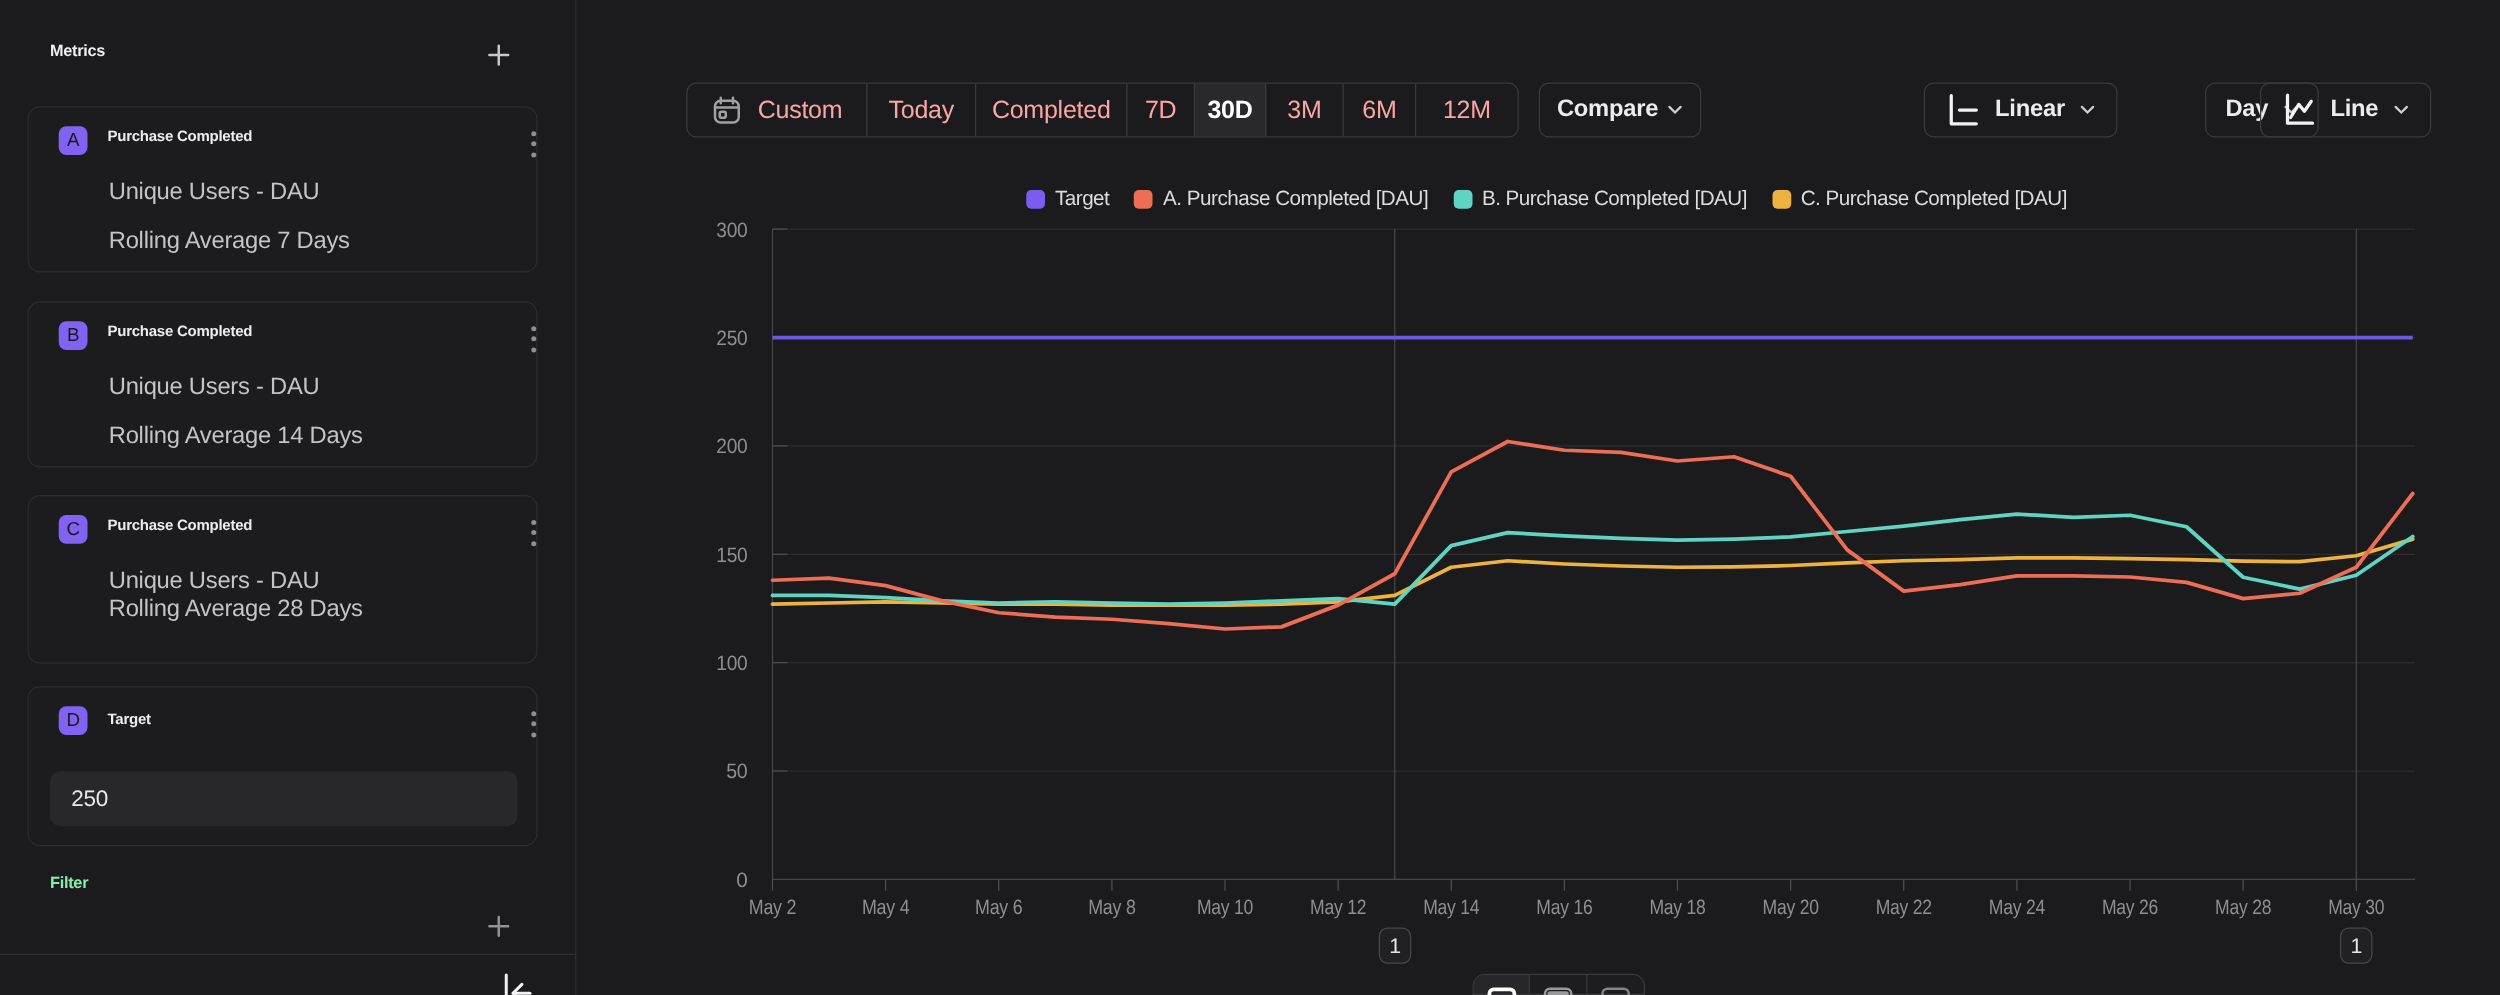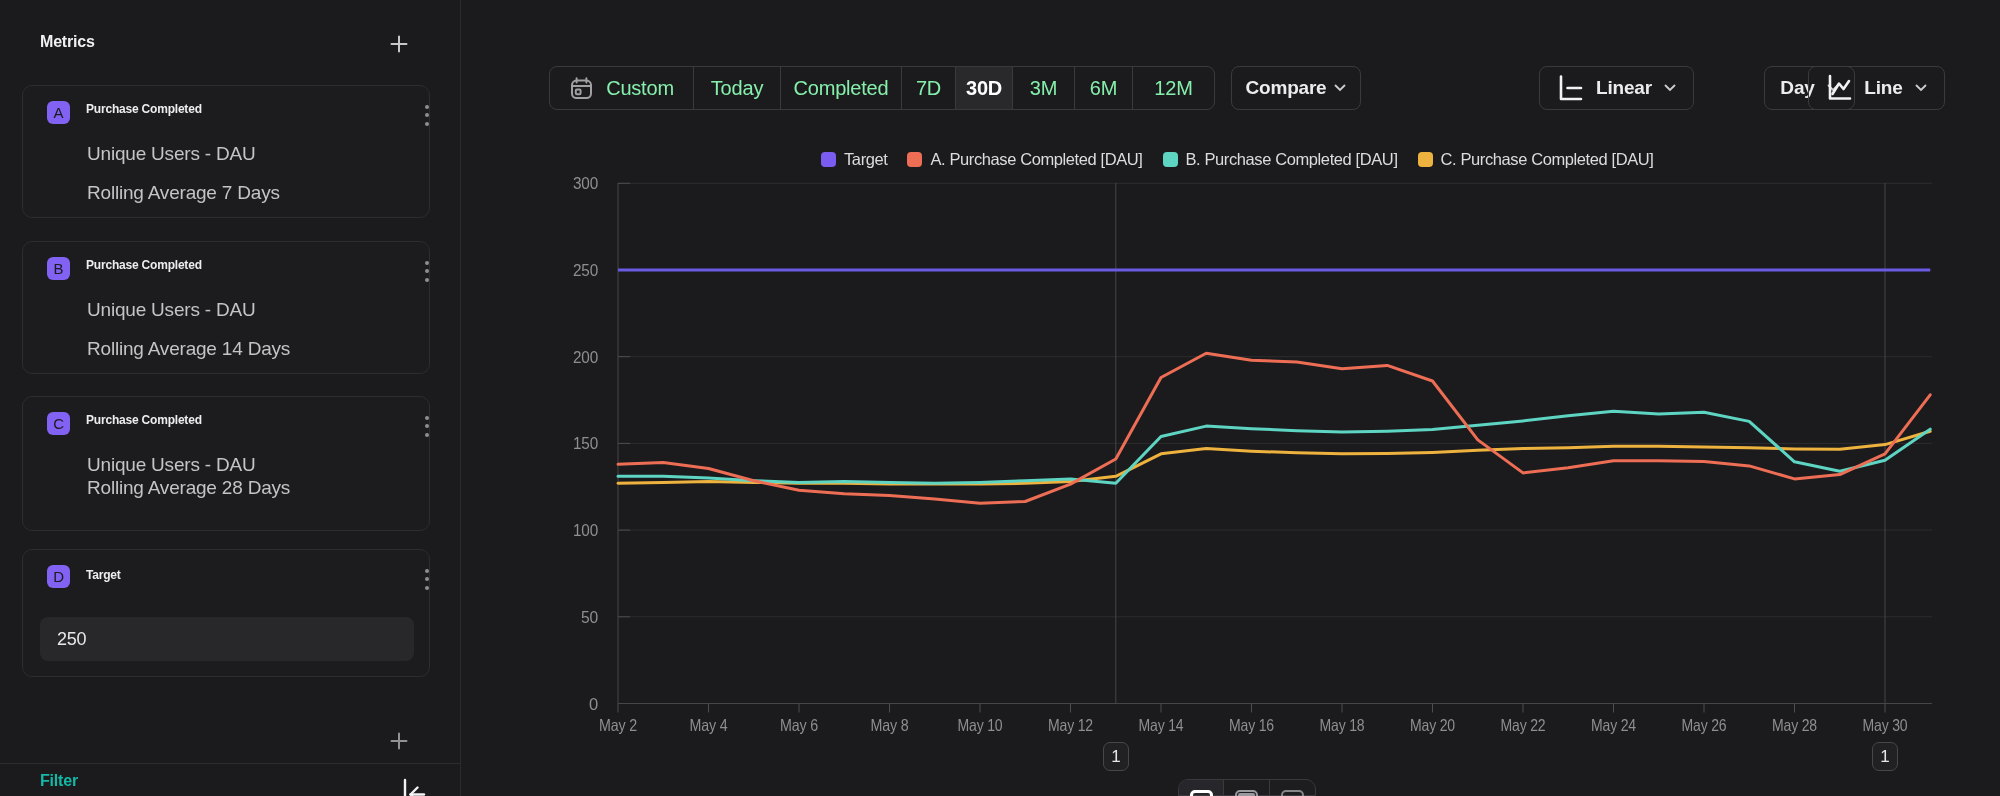--- a/index.html
+++ b/index.html
@@ -1,33 +1,33 @@
 <!DOCTYPE html>
 <html><head><meta charset="utf-8"><style>
 * { margin:0; padding:0; box-sizing:border-box; }
 html,body { width:2000px; height:796px; background:#1b1b1d; overflow:hidden;
   font-family:"Liberation Sans", sans-serif; letter-spacing:-0.2px; }
 #app { position:relative; width:2000px; height:796px; }
 #side { position:absolute; left:0; top:0; width:461px; height:796px; border-right:1px solid #2c2c2f; }
-.h1 { position:absolute; left:40px; font-size:16px; font-weight:bold; color:#f0f0f2; }
+.h1 { position:absolute; left:40px; font-size:13px; font-weight:bold; color:#f0f0f2; }
 .plusbtn { position:absolute; left:388px; }
 .card { position:absolute; left:22px; width:408px; border:1px solid #2d2d30; border-radius:10px; background:#1c1c1f; }
 .badge { position:absolute; left:24px; top:15px; width:23px; height:23px; border-radius:6px; background:#8162f2;
   color:#1a1a1d; font-size:15px; font-weight:normal; text-align:center; line-height:23px; }
 .ctitle { position:absolute; left:63px; top:16px; font-size:12px; font-weight:bold; color:#ededef; }
 .kebab { position:absolute; left:402px; top:19px; }
 .kebab i { display:block; width:4px; height:4px; border-radius:50%; background:#8e8e93; margin:0 0 4.4px 0; }
 .cline { position:absolute; left:64px; font-size:19px; color:#c4c4c8; }
 .tinput { position:absolute; left:17px; top:67px; width:374px; height:44px; background:#28282b; border-radius:8px;
   font-size:18px; color:#e8e8ea; line-height:44px; padding-left:17px; }
 #toolbar .btn { position:absolute; top:66px; height:44px; border:1px solid #3a3a3e; border-radius:8px;
   display:flex; align-items:center; justify-content:center; gap:12px; color:#ececef; font-size:19px; font-weight:bold; }
 #seg { position:absolute; left:549px; top:66px; width:666px; height:44px; border:1px solid #3a3a3e; border-radius:8px;
   display:flex; }
-#seg .s { display:flex; align-items:center; justify-content:center; gap:9px; color:#86efac; font-size:20px;
+#seg .s { display:flex; align-items:center; justify-content:center; gap:9px; color:#fca5a5; font-size:20px;
   border-right:1px solid #3a3a3e; }
 #seg .s:last-child { border-right:none; }
 #seg .act { background:#29292c; color:#ffffff; font-weight:bold; }
 #legend { position:absolute; left:821px; top:150px; display:flex; align-items:center; height:18px; }
 #legend .sq { width:15px; height:15px; border-radius:4px; margin-right:8px; }
 #legend .lt { font-size:16.5px; color:#dcdcdf; margin-right:20px; letter-spacing:-0.4px; }
 #chart { position:absolute; left:540px; top:160px; }
 .grid { stroke:#2d2d30; stroke-width:1; }
 .tick { stroke:#4e4e52; stroke-width:1; }
 .axis { stroke:#46464a; stroke-width:1; }
@@ -85,21 +85,21 @@
       <div class="card" style="top:549px;height:128px">
   <div class="badge">D</div>
   <div class="ctitle" style="top:18px">Target</div>
   <div class="kebab" style="top:19px">
           <i></i>
           <i></i>
           <i></i>
         </div>
   <div class="tinput">250</div>
 </div>
-    <div class="h1" style="top:772px;color:#14b8a6">Filter</div>
+    <div class="h1" style="top:698px;color:#86efac">Filter</div>
     <div class="plusbtn" style="top:730px"><svg width="22" height="22" viewBox="0 0 22 22">
           <path d="M11 3.5 V18.5 M3.5 11 H18.5" stroke="#919196" stroke-width="2" stroke-linecap="round"></path>
         </svg></div>
     <div style="position:absolute;left:0;top:763px;width:460px;height:1px;background:#2c2c2f"></div>
     <div style="position:absolute;left:400px;top:778px"><svg width="26" height="22" viewBox="0 0 26 22" fill="none" stroke="#f2f2f4" stroke-width="2.4" stroke-linecap="round" stroke-linejoin="round">
           <path d="M5 2 V22"></path>
           <path d="M10.5 16.5 H24"></path>
           <path d="M17.5 9.5 L10.5 16.5 L17.5 23.5"></path>
         </svg></div>
   </div>

